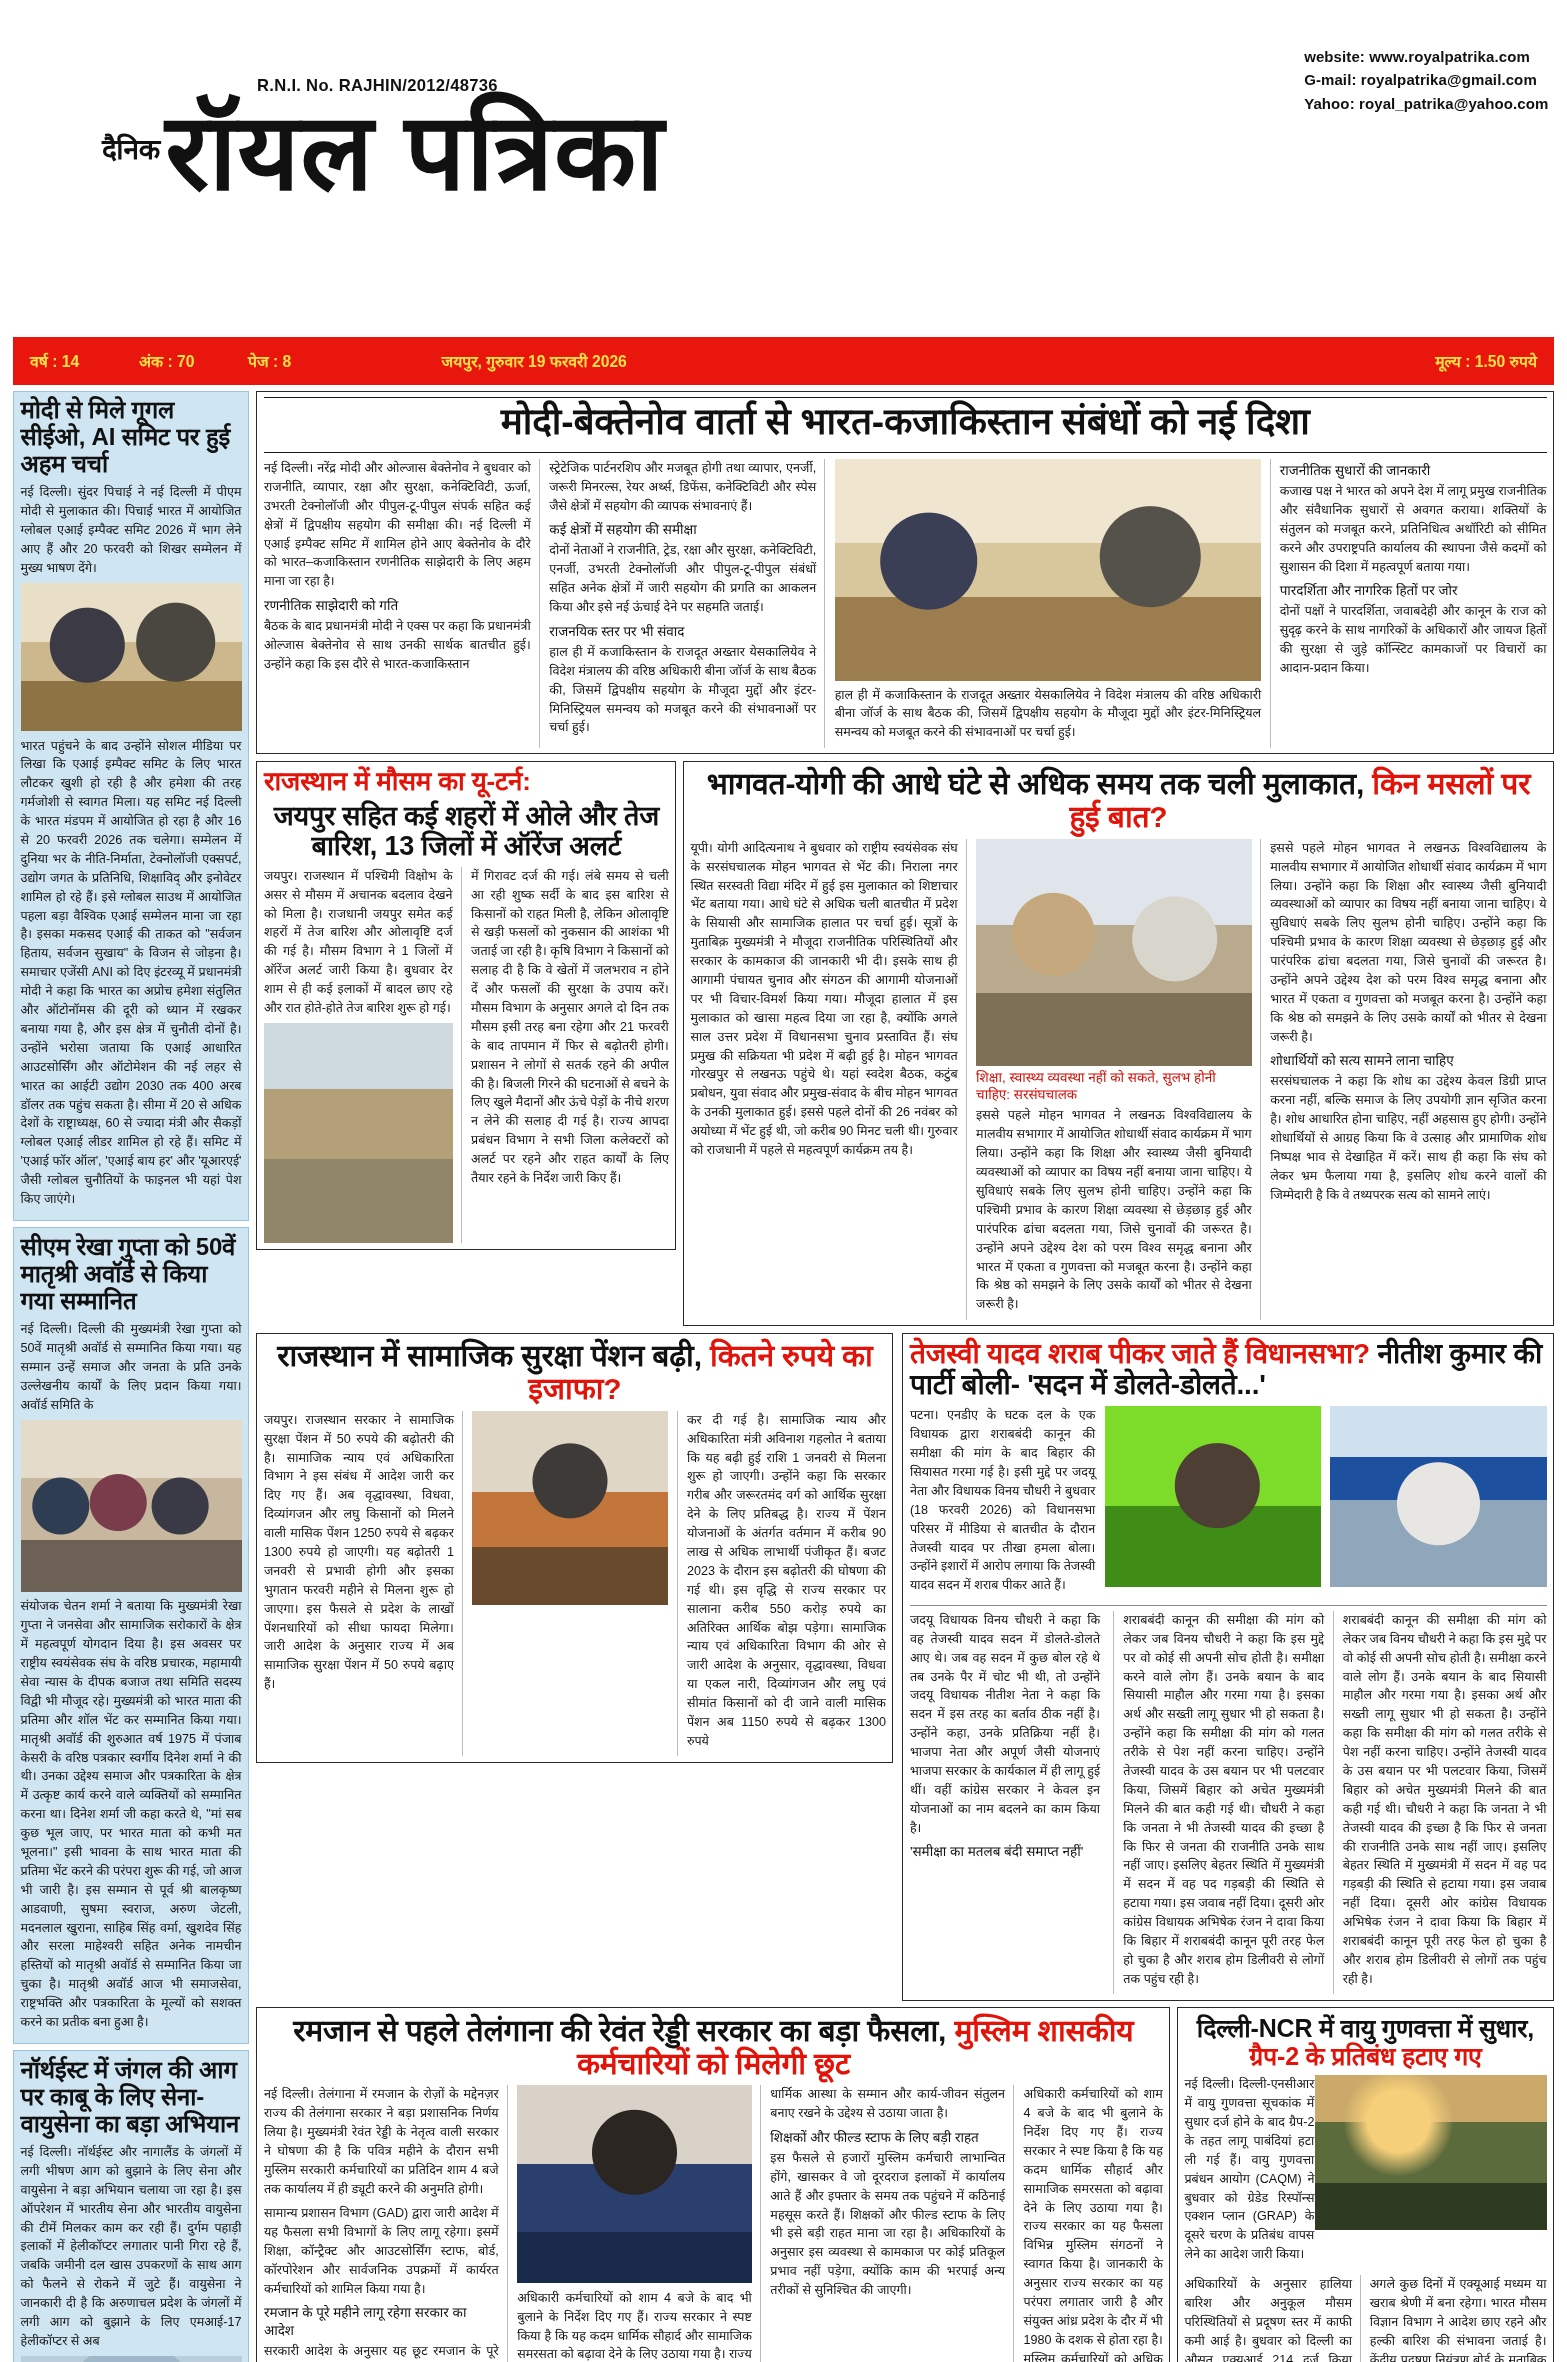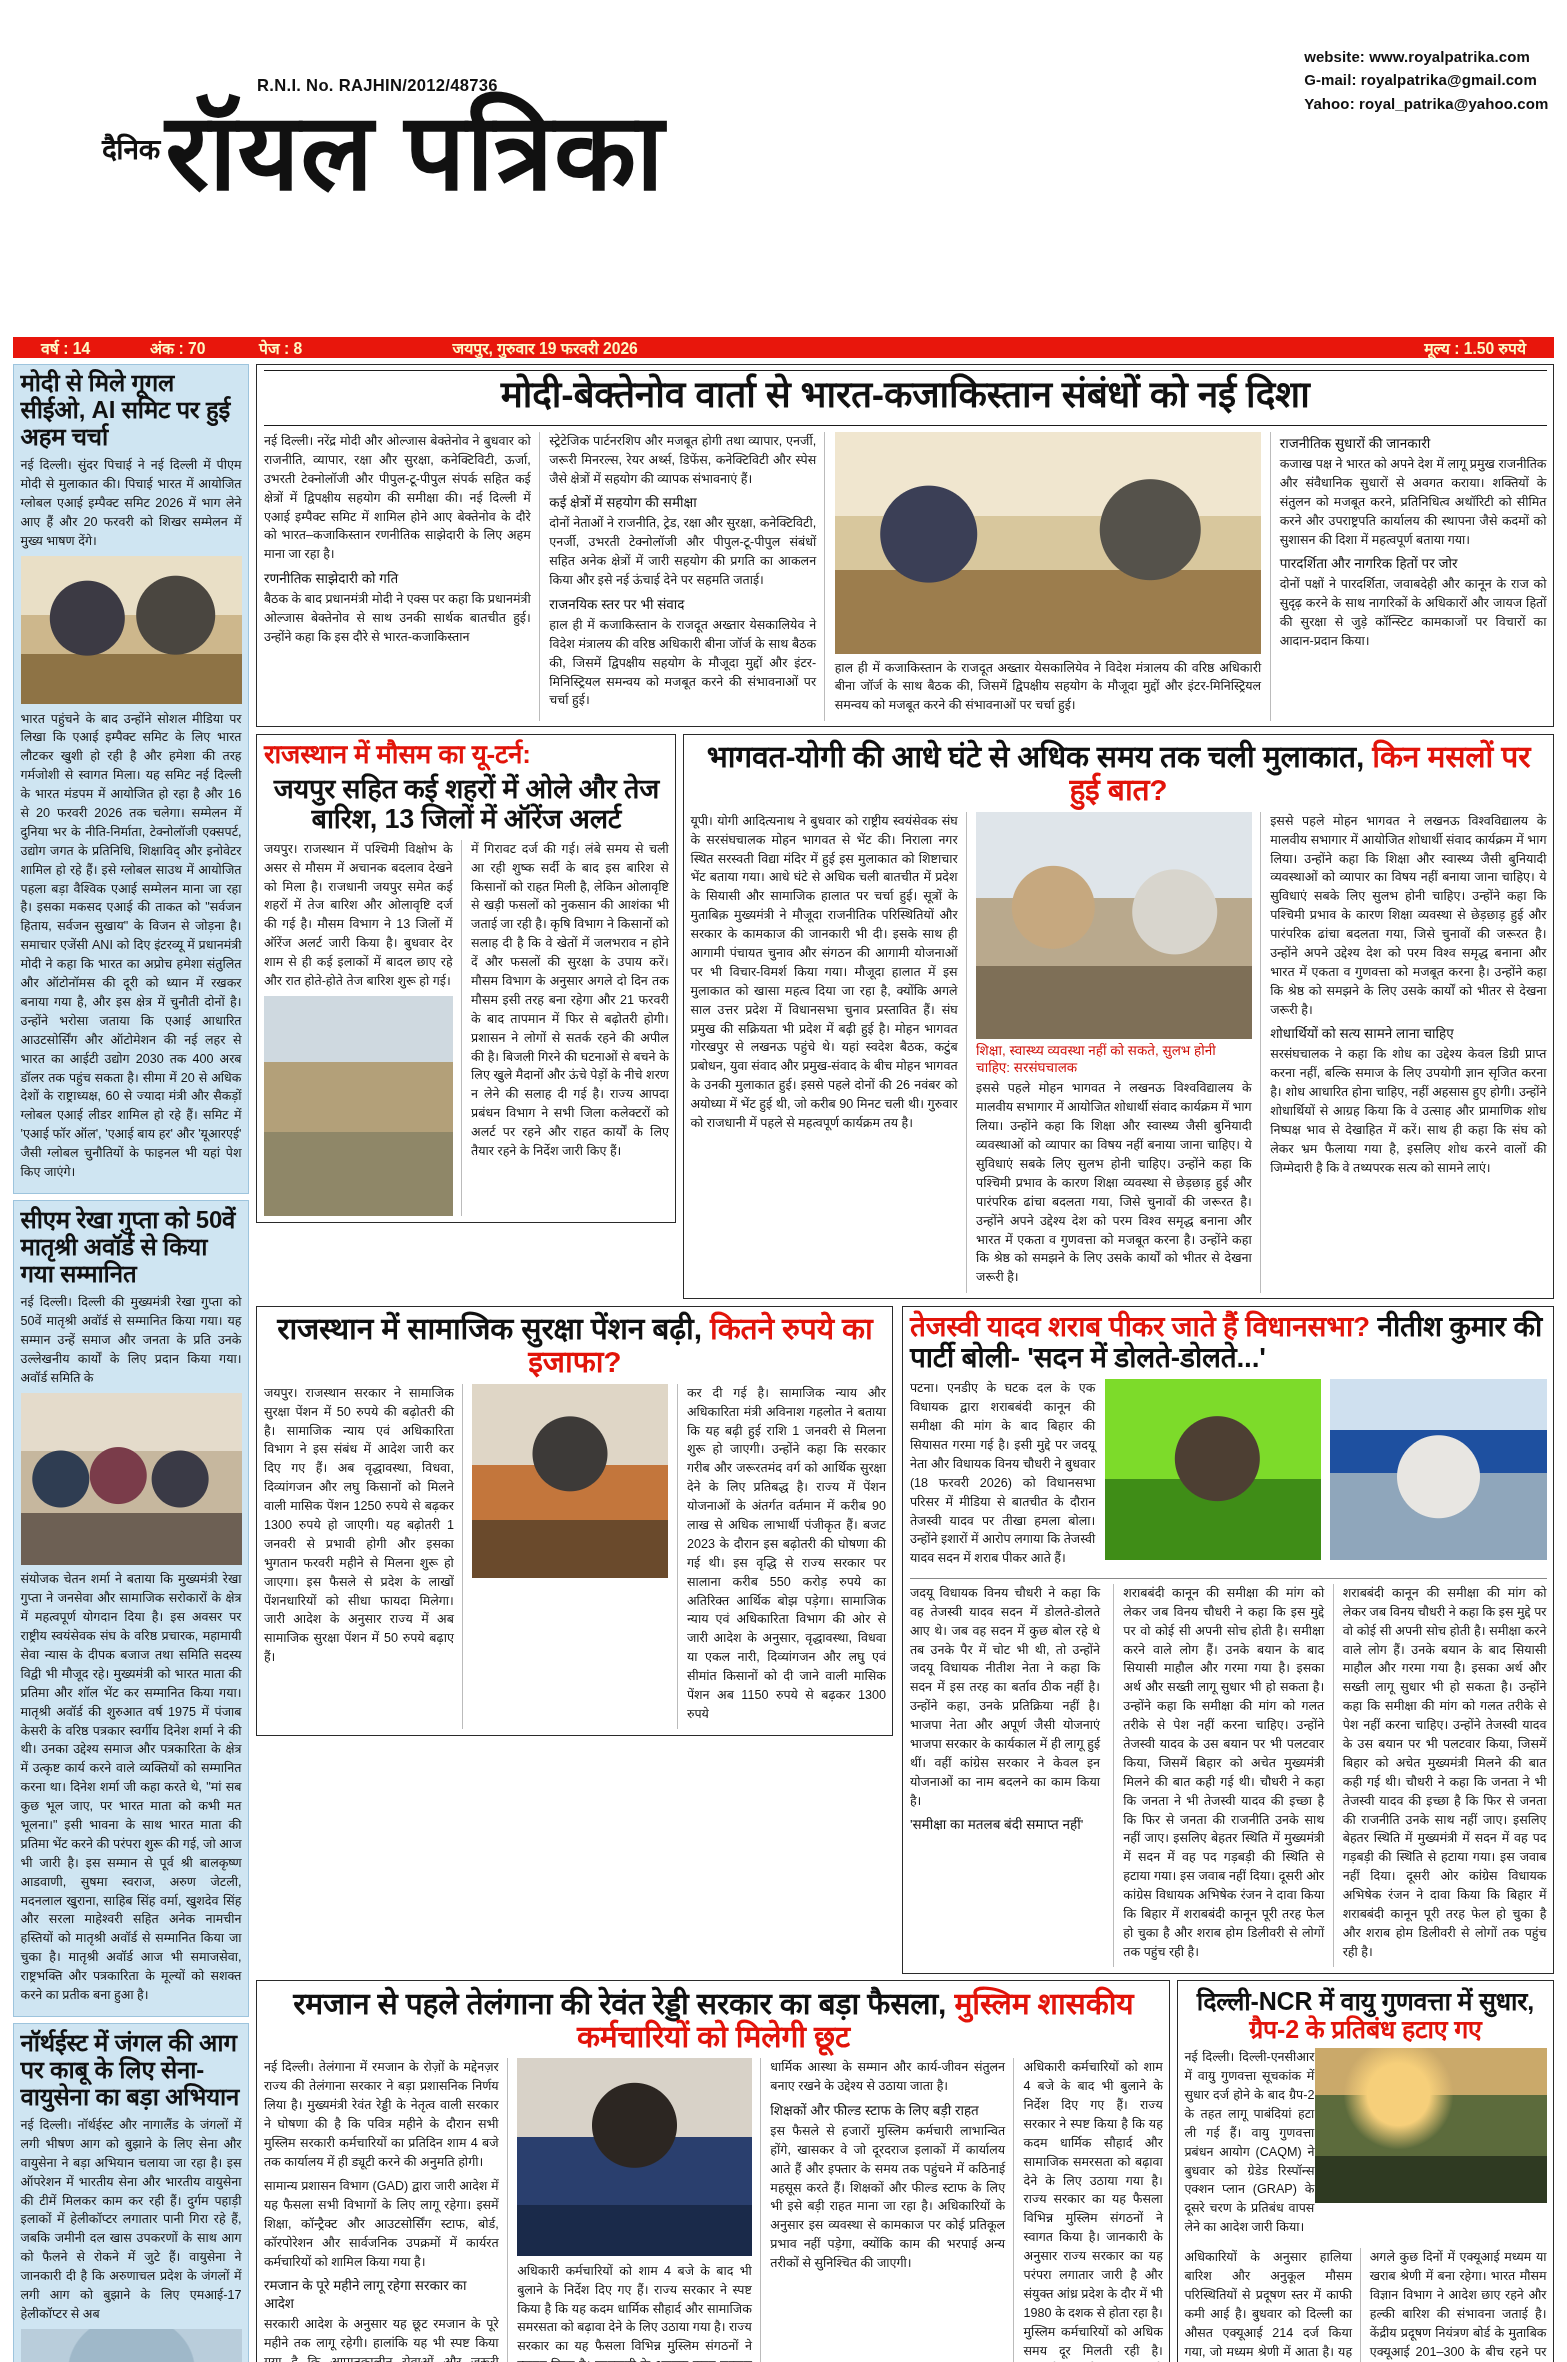--- a/index.html
+++ b/index.html
@@ -30,24 +30,24 @@
     font-size: 28px; font-weight: 700; line-height: 1;
     margin-right: 5.5px; margin-bottom: 41px; letter-spacing: -0.5px;
   }
   .logo-main {
     font-size: 107px; font-weight: 700; line-height: .98;
     letter-spacing: 0.9px; white-space: nowrap;
   }
 
   
   .infobar {
-    background: #e8160c; color: #fef9c3; height: 21px;
+    background: #e8160c; color: #fde047; height: 48px;
     display: flex; align-items: center;
     font-size: 15.7px; font-weight: 700;
-    padding: 0 28px; position: relative;
+    padding: 0 17px; position: relative;
   }
   .infobar .seg { white-space: nowrap; }
   .infobar .s1 { width: 109px; }
   .infobar .s2 { width: 109px; }
   .infobar .s3 { width: 175px; }
   .infobar .s4 { flex: 1; text-align: left; padding-left: 18.5px; }
   .infobar .s5 { margin-left: auto; }
 
   
   .grid { display: flex; gap: 7.4px; margin-top: 5.5px; align-items: flex-start; }
@@ -242,21 +242,21 @@
 
       <div style="display:flex; gap:6.5px; align-items:flex-start;">
 
         <div class="box" style="width:420px;">
           <h2 class="hl" style="font-size:26px;">
             <span class="red">राजस्थान में मौसम का यू-टर्न:</span>
           </h2>
           <h2 class="hl big" style="font-size:27px;">जयपुर सहित कई शहरों में ओले और तेज बारिश, 13 जिलों में ऑरेंज अलर्ट</h2>
           <div style="display:flex; gap:9.2px;">
             <div style="width:50%; border-right:0.9px solid #bbb; padding-right:8.3px;">
-              <p class="body">जयपुर। राजस्थान में पश्चिमी विक्षोभ के असर से मौसम में अचानक बदलाव देखने को मिला है। राजधानी जयपुर समेत कई शहरों में तेज बारिश और ओलावृष्टि दर्ज की गई है। मौसम विभाग ने 13 जिलों में ऑरेंज अलर्ट जारी किया है। बुधवार देर शाम से ही कई इलाकों में बादल छाए रहे और रात होते-होते तेज बारिश शुरू हो गई।</p>
+              <p class="body">जयपुर। राजस्थान में पश्चिमी विक्षोभ के असर से मौसम में अचानक बदलाव देखने को मिला है। राजधानी जयपुर समेत कई शहरों में तेज बारिश और ओलावृष्टि दर्ज की गई है। मौसम विभाग ने 1 जिलों में ऑरेंज अलर्ट जारी किया है। बुधवार देर शाम से ही कई इलाकों में बादल छाए रहे और रात होते-होते तेज बारिश शुरू हो गई।</p>
               <div class="photo ph-fort"></div>
             </div>
             <div style="width:50%;">
               <p class="body">में गिरावट दर्ज की गई। लंबे समय से चली आ रही शुष्क सर्दी के बाद इस बारिश से किसानों को राहत मिली है, लेकिन ओलावृष्टि से खड़ी फसलों को नुकसान की आशंका भी जताई जा रही है। कृषि विभाग ने किसानों को सलाह दी है कि वे खेतों में जलभराव न होने दें और फसलों की सुरक्षा के उपाय करें। मौसम विभाग के अनुसार अगले दो दिन तक मौसम इसी तरह बना रहेगा और 21 फरवरी के बाद तापमान में फिर से बढ़ोतरी होगी। प्रशासन ने लोगों से सतर्क रहने की अपील की है। बिजली गिरने की घटनाओं से बचने के लिए खुले मैदानों और ऊंचे पेड़ों के नीचे शरण न लेने की सलाह दी गई है। राज्य आपदा प्रबंधन विभाग ने सभी जिला कलेक्टरों को अलर्ट पर रहने और राहत कार्यों के लिए तैयार रहने के निर्देश जारी किए हैं।</p>
             </div>
           </div>
         </div>
 
         <div class="box" style="flex:1;">
           <h2 class="hl xbig" style="font-size:30px;">

